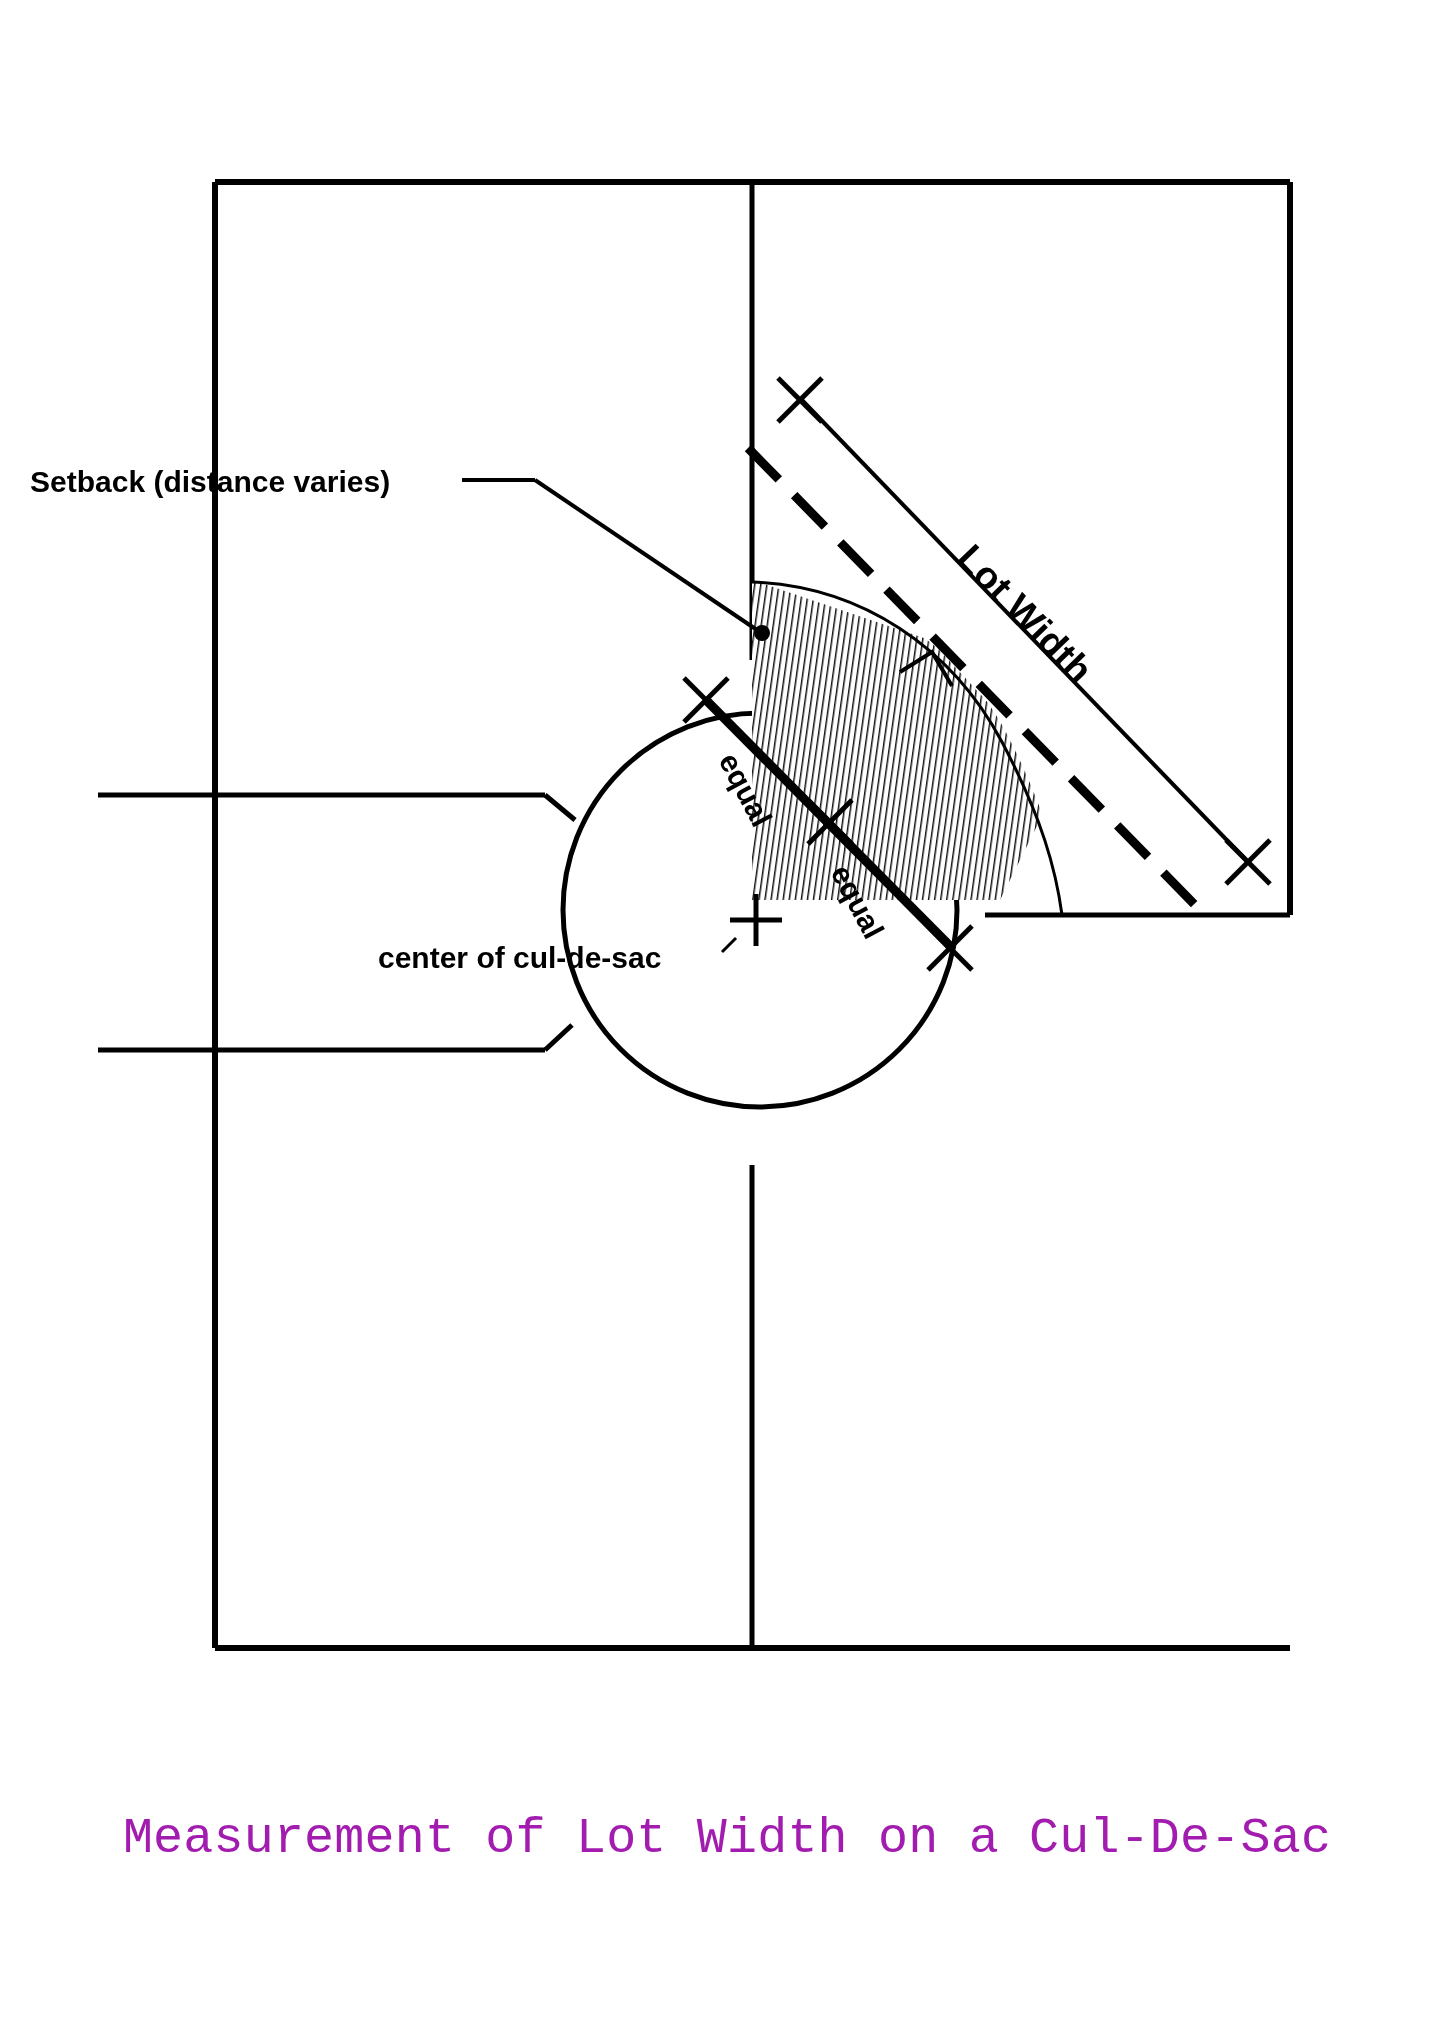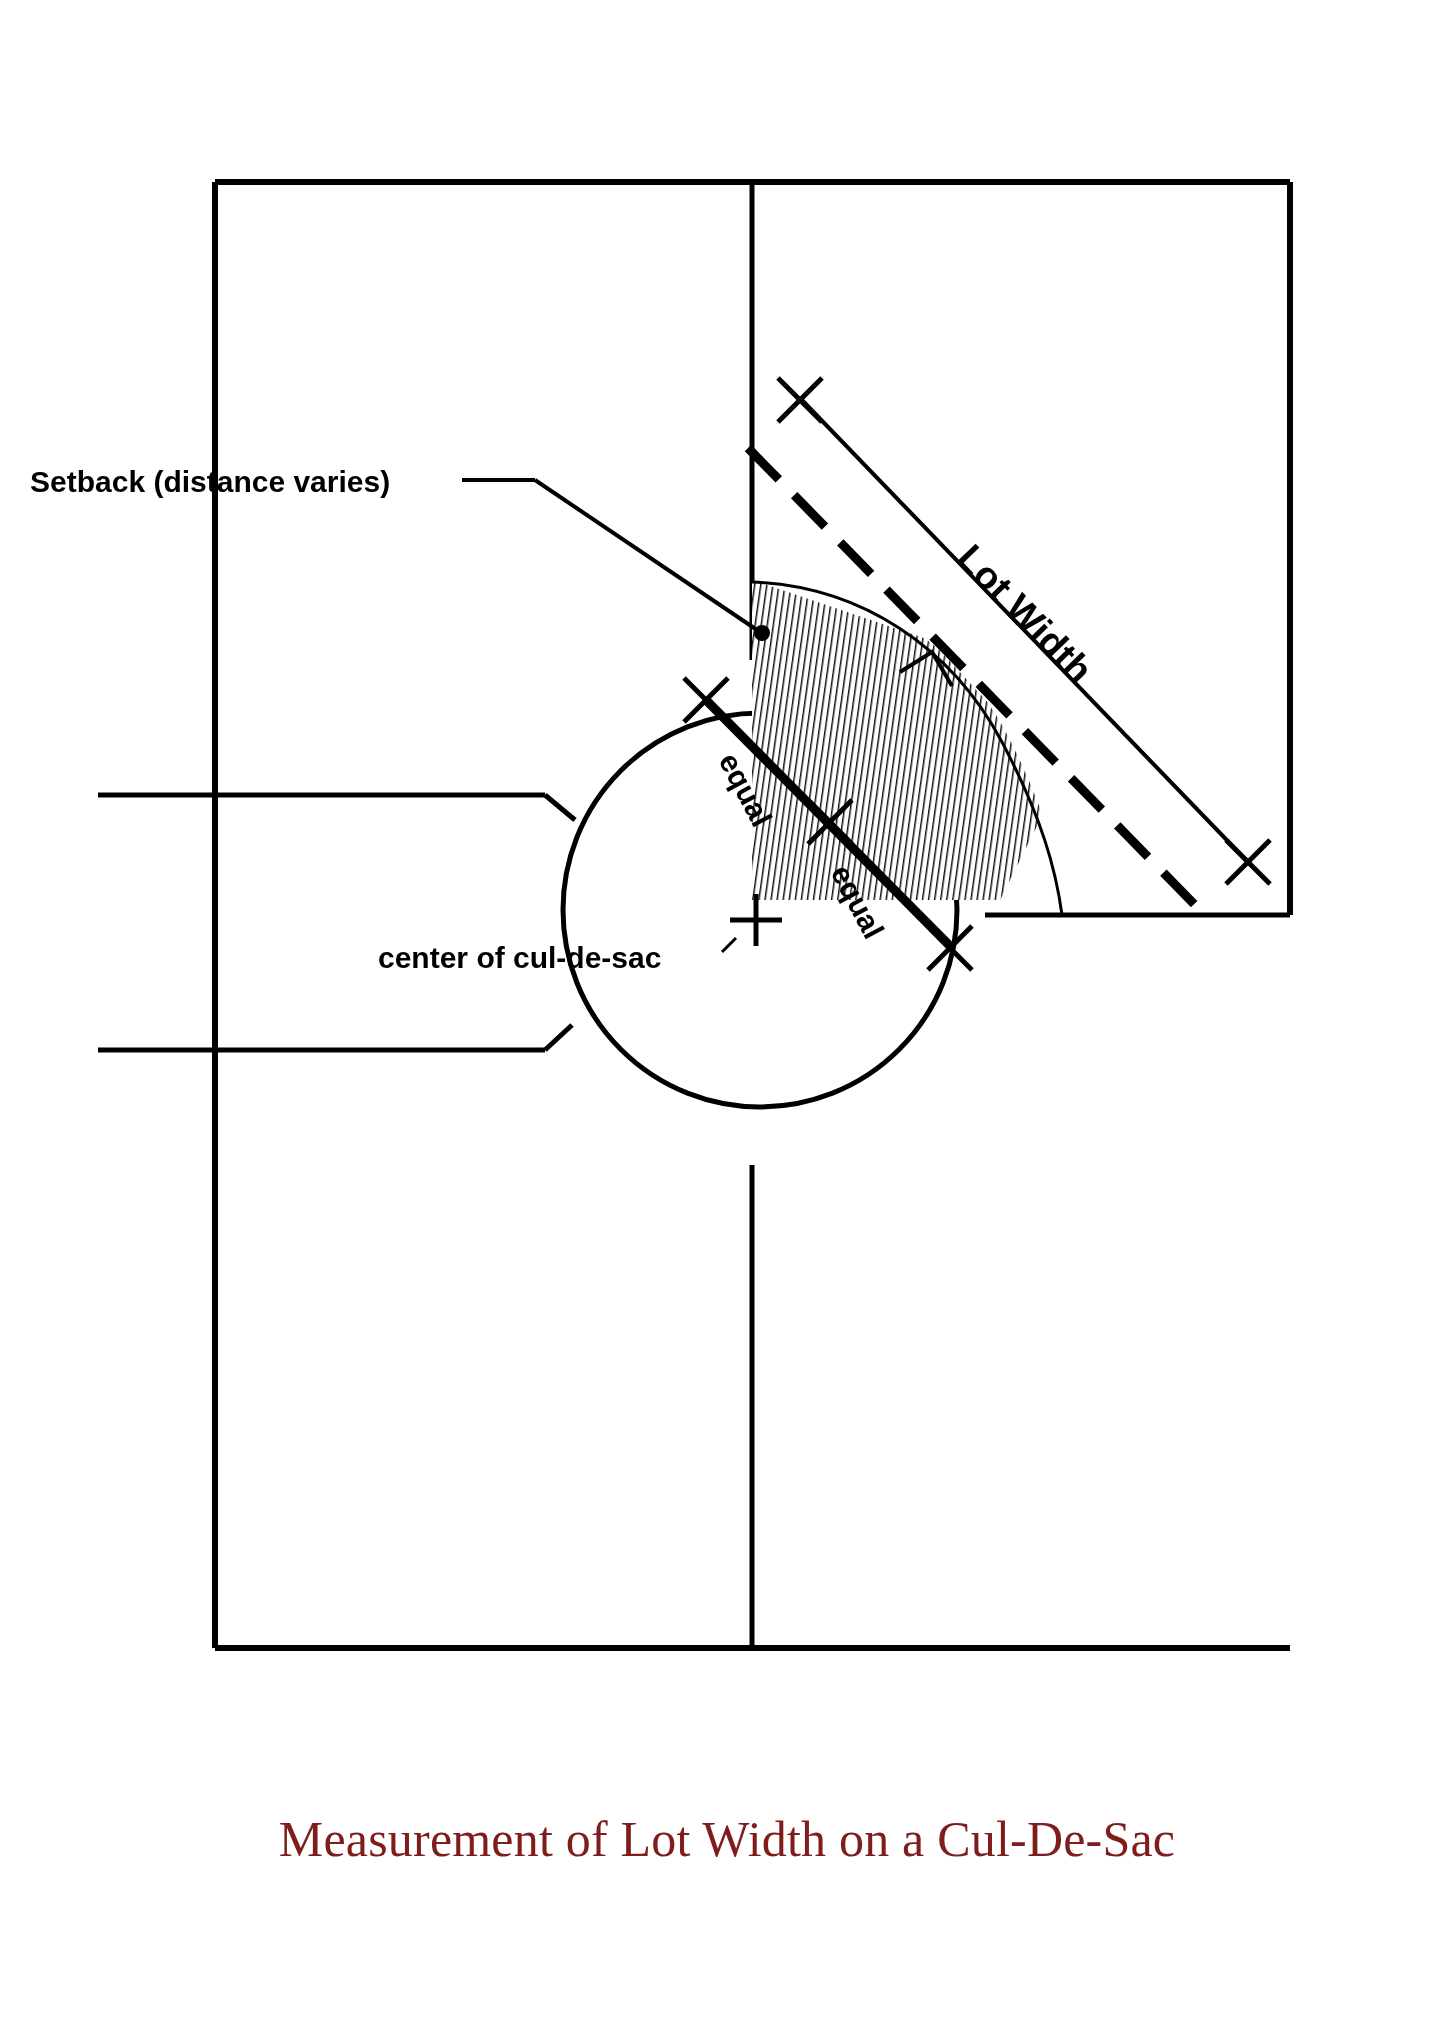--- a/index.html
+++ b/index.html
@@ -25,23 +25,23 @@
     display: block;
     width: 1454px;
     height: 2024px;
   }
   .caption {
     position: absolute;
     left: 0;
     top: 1810px;
     width: 1454px;
     text-align: center;
-    font-family: Liberation Serif, serif;
+    font-family: Liberation Mono, monospace;
     font-size: 50px;
-    color: #7f1d1d;
+    color: #a21caf;
     letter-spacing: 0.2px;
     white-space: nowrap;
   }
   .lbl {
     font-family: "Liberation Sans", sans-serif;
     font-weight: bold;
     fill: #000000;
   }
 </style>
 </head>

